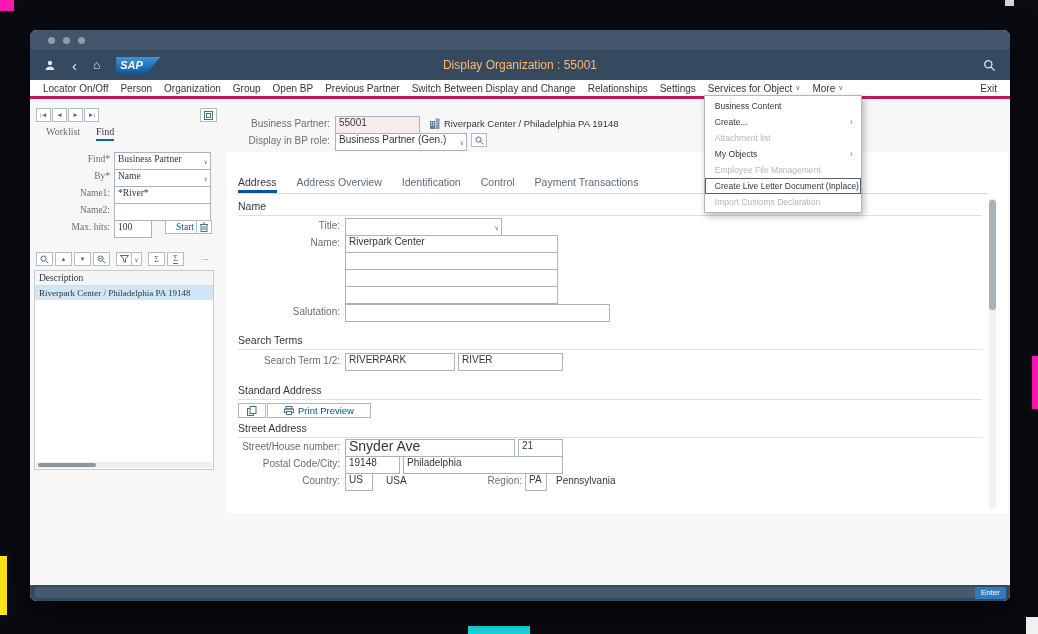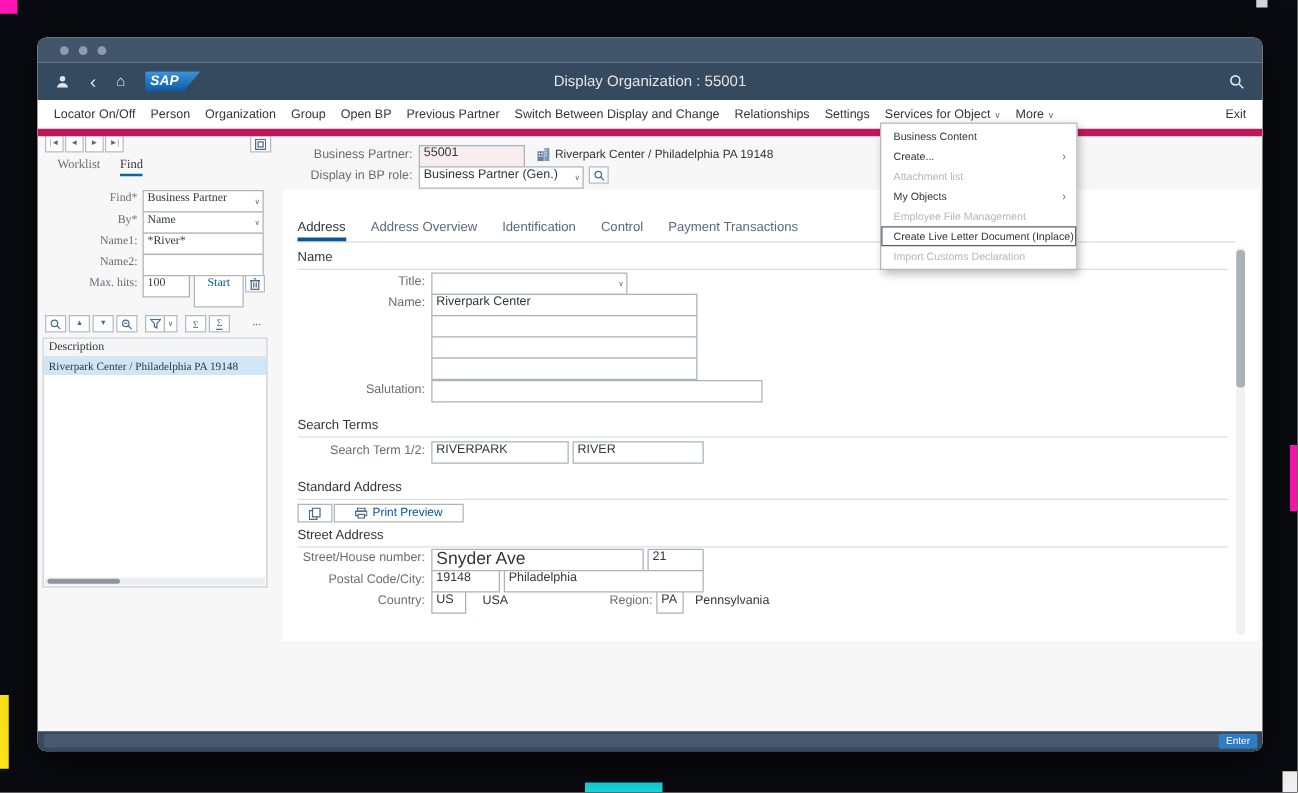--- a/index.html
+++ b/index.html
@@ -15,24 +15,24 @@
 
   .titlebar { height:20px; background:#42556a; display:flex; align-items:center; padding-left:18px; gap:8px; }
   .dot { width:7px; height:7px; border-radius:50%; background:#8f9dab; }
 
   .appheader { position:relative; height:30px; background:#354a5f; display:flex; align-items:center; padding:0 14px; color:#e8eef3; }
   .hgroup { display:flex; align-items:center; gap:16px; z-index:2; }
   .hicon { font-size:13px; line-height:1; color:#dde5ec; cursor:pointer; }
   .logo { width:44px; height:16px; background:linear-gradient(180deg,#3f93d8,#0b5ca8);
           clip-path:polygon(0 0,100% 0,70% 100%,0 100%); color:#fff; font-weight:bold; font-style:italic;
           font-size:11px; line-height:16px; padding-left:4px; }
-  .apptitle { position:absolute; left:0; right:0; text-align:center; font-size:12px; color:#e5e5e5; }
+  .apptitle { position:absolute; left:0; right:0; text-align:center; font-size:12px; color:#fdba74; }
   .hsearch { margin-left:auto; z-index:2; cursor:pointer; }
 
-  .menubar { position:relative; z-index:40; height:29px; background:#fff; border-bottom:6px solid #be185d;
+  .menubar { position:relative; z-index:40; height:19px; background:#fff; border-bottom:3px solid #be185d;
              display:flex; align-items:center; padding:0 13px; gap:12px; font-size:10px; color:#32363a; }
   .mitem { display:flex; align-items:center; gap:3px; white-space:nowrap; cursor:pointer; }
   .chev { font-size:7px; color:#6a6d70; }
   .exit { margin-left:auto; }
 
   .menu { position:absolute; top:100%; left:-4px; margin-top:1px; width:158px; background:#fff;
           border:1px solid #b2b7bb; box-shadow:2px 3px 7px rgba(0,0,0,.28); padding:2px 0; }
   .mi { height:16px; line-height:16px; padding:0 8px 0 10px; font-size:8.5px; color:#32363a;
         display:flex; justify-content:space-between; align-items:center; white-space:nowrap; cursor:pointer; }
   .mi.disabled { color:#b3b6b9; }
@@ -222,21 +222,21 @@
         <span class="slbl">Name1:</span>
         <span class="fld" style="left:80px;width:97px">*River*</span>
       </div>
       <div class="srow" style="top:99px">
         <span class="slbl">Name2:</span>
         <span class="fld" style="left:80px;width:97px"></span>
       </div>
       <div class="srow" style="top:116px">
         <span class="slbl">Max. hits:</span>
         <span class="fld" style="left:80px;width:38px">100</span>
-        <span class="btn" style="position:absolute;left:121px;width:40px;height:26px;font-size:9.5px;line-height:12px">Start</span>
+        <span class="btn" style="position:absolute;left:131px;width:40px;height:14px;font-size:9.5px;line-height:12px">Start</span>
         <span class="sq-ibtn" style="left:162px;top:0;width:16px">
           <svg width="8" height="10" viewBox="0 0 8 10">
               <rect x="1" y="2.5" width="6" height="7" fill="none" stroke="#4a6c8d"></rect>
               <line x1="0" y1="2.5" x2="8" y2="2.5" stroke="#4a6c8d"></line>
               <line x1="3" y1="1" x2="5" y2="1" stroke="#4a6c8d"></line>
               <line x1="3" y1="4" x2="3" y2="8" stroke="#4a6c8d"></line>
               <line x1="5" y1="4" x2="5" y2="8" stroke="#4a6c8d"></line>
             </svg>
         </span>
       </div>

